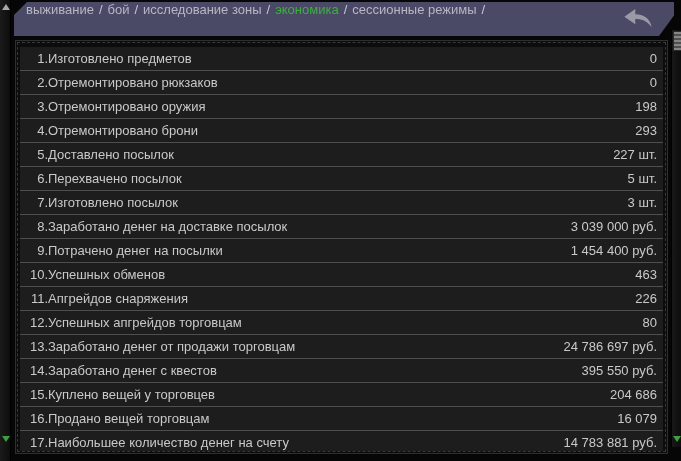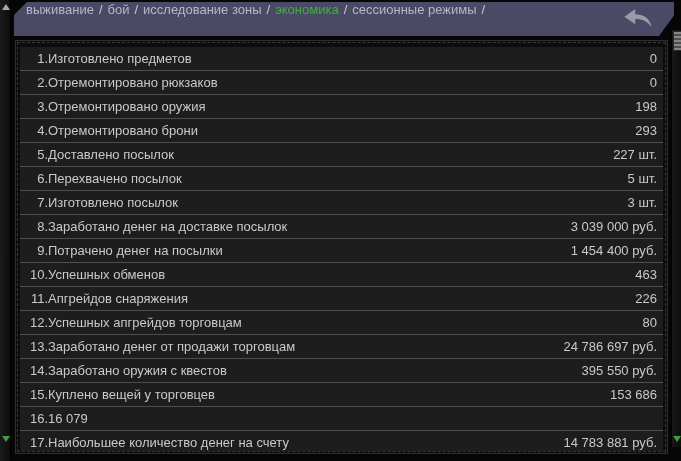--- a/index.html
+++ b/index.html
@@ -158,30 +158,31 @@
         <span class="label">Успешных апгрейдов торговцам</span>
         <span class="value">80</span>
       </div>
       <div class="row">
         <span class="num">13.</span>
         <span class="label">Заработано денег от продажи торговцам</span>
         <span class="value">24 786 697 руб.</span>
       </div>
       <div class="row">
         <span class="num">14.</span>
-        <span class="label">Заработано оружия с квестов</span>
+        <span class="label">Заработано денег с квестов</span>
         <span class="value">395 550 руб.</span>
       </div>
       <div class="row">
         <span class="num">15.</span>
         <span class="label">Куплено вещей у торговцев</span>
-        <span class="value">153 686</span>
+        <span class="value">204 686</span>
       </div>
       <div class="row">
         <span class="num">16.</span>
+        <span class="label">Продано вещей торговцам</span>
         <span class="value">16 079</span>
       </div>
       <div class="row">
         <span class="num">17.</span>
         <span class="label">Наибольшее количество денег на счету</span>
         <span class="value">14 783 881 руб.</span>
       </div>
     </div>
 </div>
 

